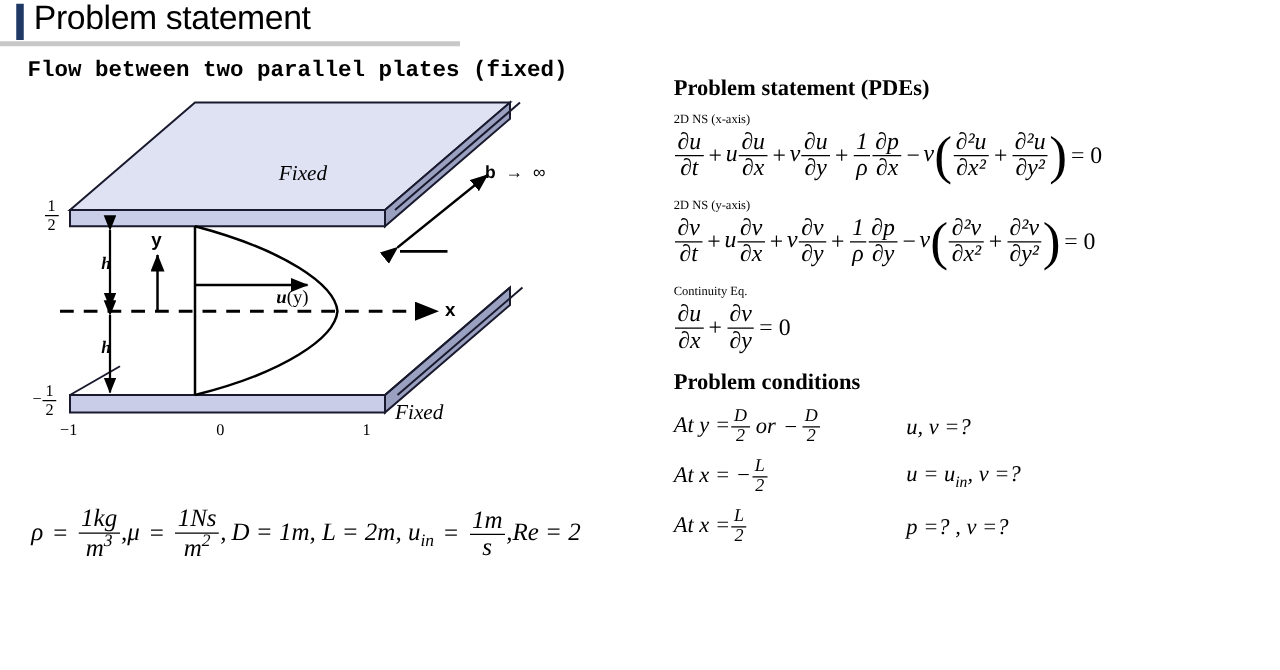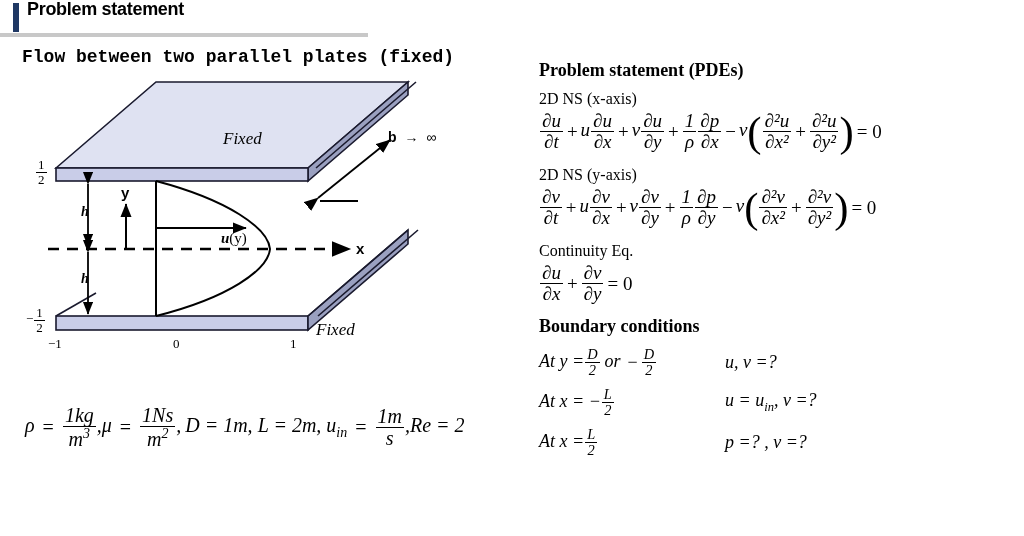--- a/index.html
+++ b/index.html
@@ -20,22 +20,22 @@
   #header-accent-bar {
     position: absolute;
     left: 13px; top: 3px;
     width: 6px; height: 29px;
     background: #1f3864;
   }
   #page-title {
     position: absolute;
     left: 27px; top: -1px;
     font-family: "Liberation Sans", sans-serif;
-    font-weight: bold;
-    font-size: 18px;
+    font-weight: normal;
+    font-size: 27px;
     letter-spacing: -0.3px;
     color: #000000;
     white-space: nowrap;
   }
   #title-rule {
     position: absolute;
     left: 0px; top: 33px;
     width: 368px; height: 4px;
     background: #c8c8c8;
   }
@@ -72,21 +72,21 @@
     left: 539px; top: 60px;
     width: 470px;
   }
   .sec-title {
     font-weight: bold;
     font-size: 18px;
     margin: 0 0 9px 0;
     white-space: nowrap;
   }
   .sec-sub {
-    font-size: 16px;
+    font-size: 10px;
     margin: 0 0 3px 0;
     white-space: nowrap;
   }
   .eqn {
     font-size: 19px;
     font-style: italic;
     margin: 0 0 14px 0;
     white-space: nowrap;
     line-height: 1.0;
   }
@@ -269,21 +269,21 @@
   <div class="sec-sub">2D NS (y-axis)</div>
   <div class="eqn">
     <span class="frac"><span class="num">∂v</span><span class="den">∂t</span></span><span class="op">+</span><span>u</span><span class="frac"><span class="num">∂v</span><span class="den">∂x</span></span><span class="op">+</span><span>v</span><span class="frac"><span class="num">∂v</span><span class="den">∂y</span></span><span class="op">+</span><span class="frac"><span class="num">1</span><span class="den">ρ</span></span><span class="frac"><span class="num">∂p</span><span class="den">∂y</span></span><span class="op">−</span><span>ν</span><span class="paren">(</span><span class="frac"><span class="num">∂²v</span><span class="den">∂x²</span></span><span class="op">+</span><span class="frac"><span class="num">∂²v</span><span class="den">∂y²</span></span><span class="paren">)</span><span class="op">= 0</span>
   </div>
 
   <div class="sec-sub">Continuity Eq.</div>
   <div class="eqn eqn-continuity">
     <span class="frac"><span class="num">∂u</span><span class="den">∂x</span></span><span class="op">+</span><span class="frac"><span class="num">∂v</span><span class="den">∂y</span></span><span class="op">= 0</span>
   </div>
 
-  <div id="bc-title">Boundary conditions</div>
+  <div id="bc-title">Problem conditions</div>
 
   <div class="bc-row">
     <div class="bc-left">
       <span>At y =</span><span class="frac"><span class="num">D</span><span class="den">2</span></span><span style="padding:0 4px;">or</span><span class="op">−</span><span class="frac"><span class="num">D</span><span class="den">2</span></span>
     </div>
     <div class="bc-right">u, v =?</div>
   </div>
 
   <div class="bc-row">
     <div class="bc-left">

